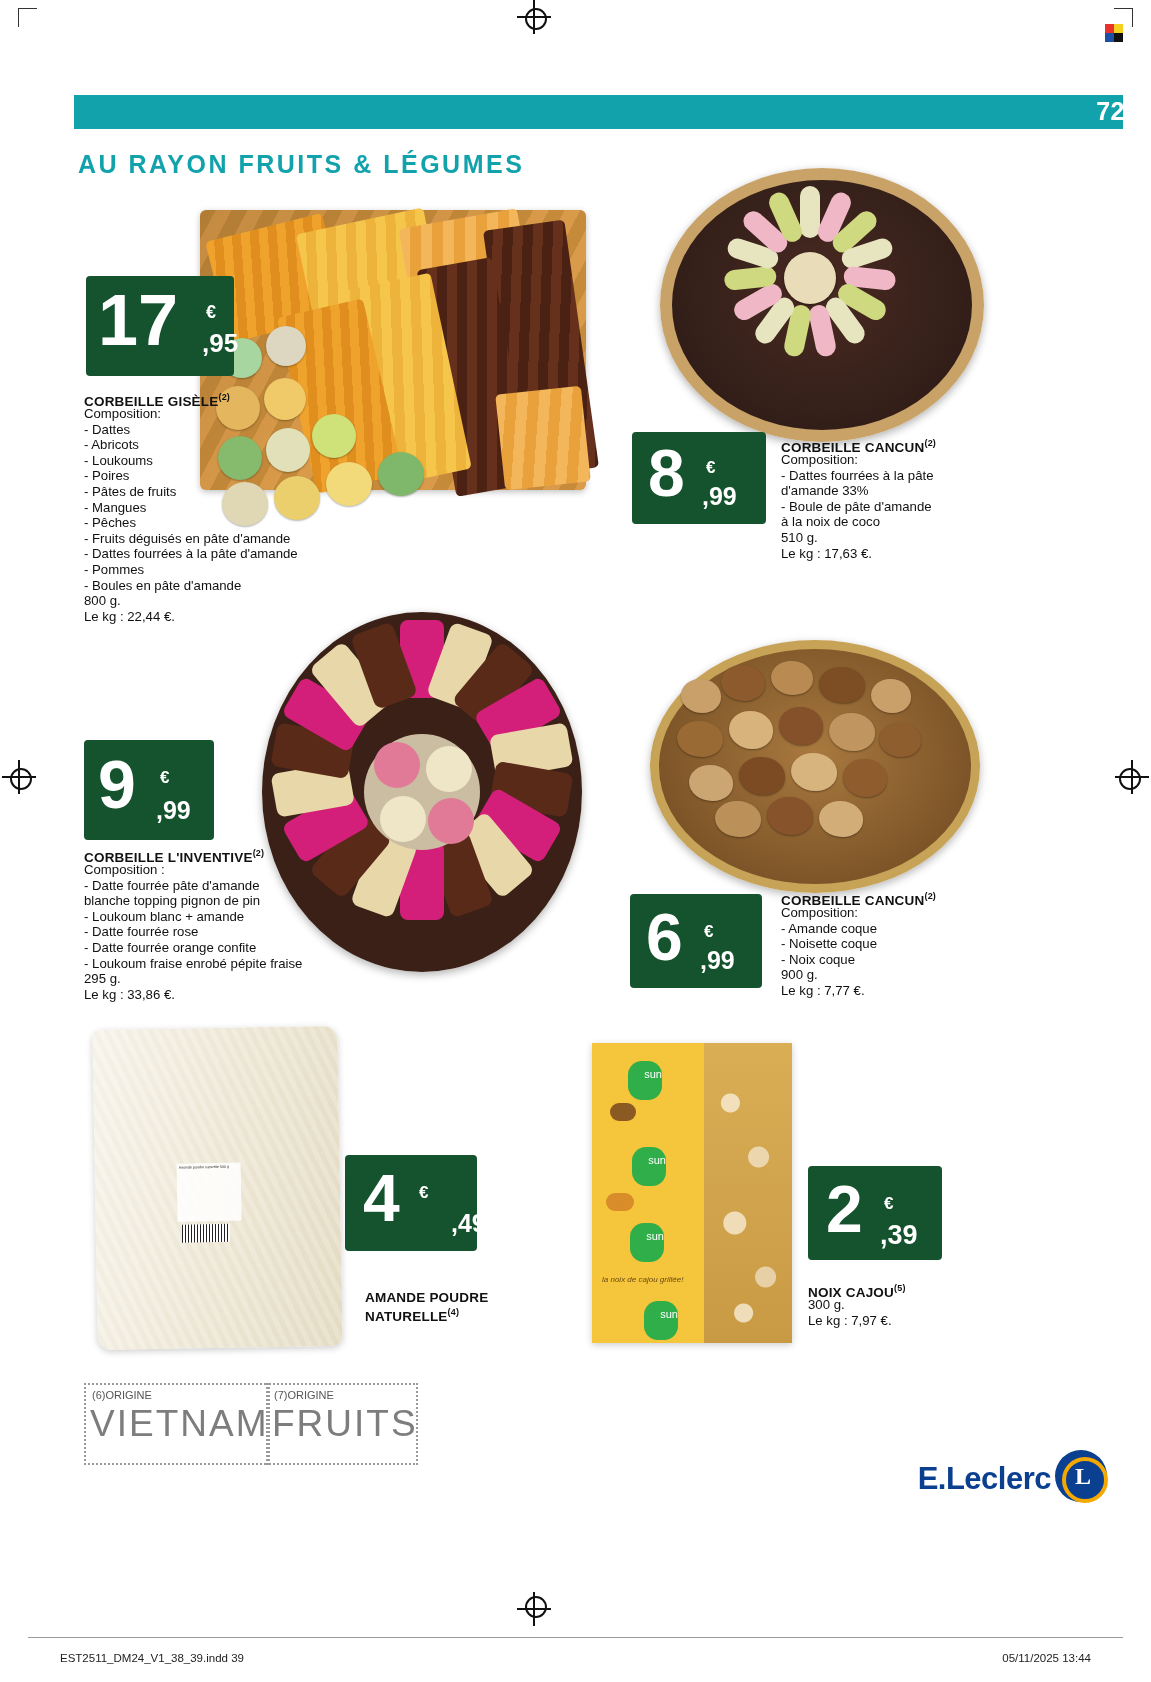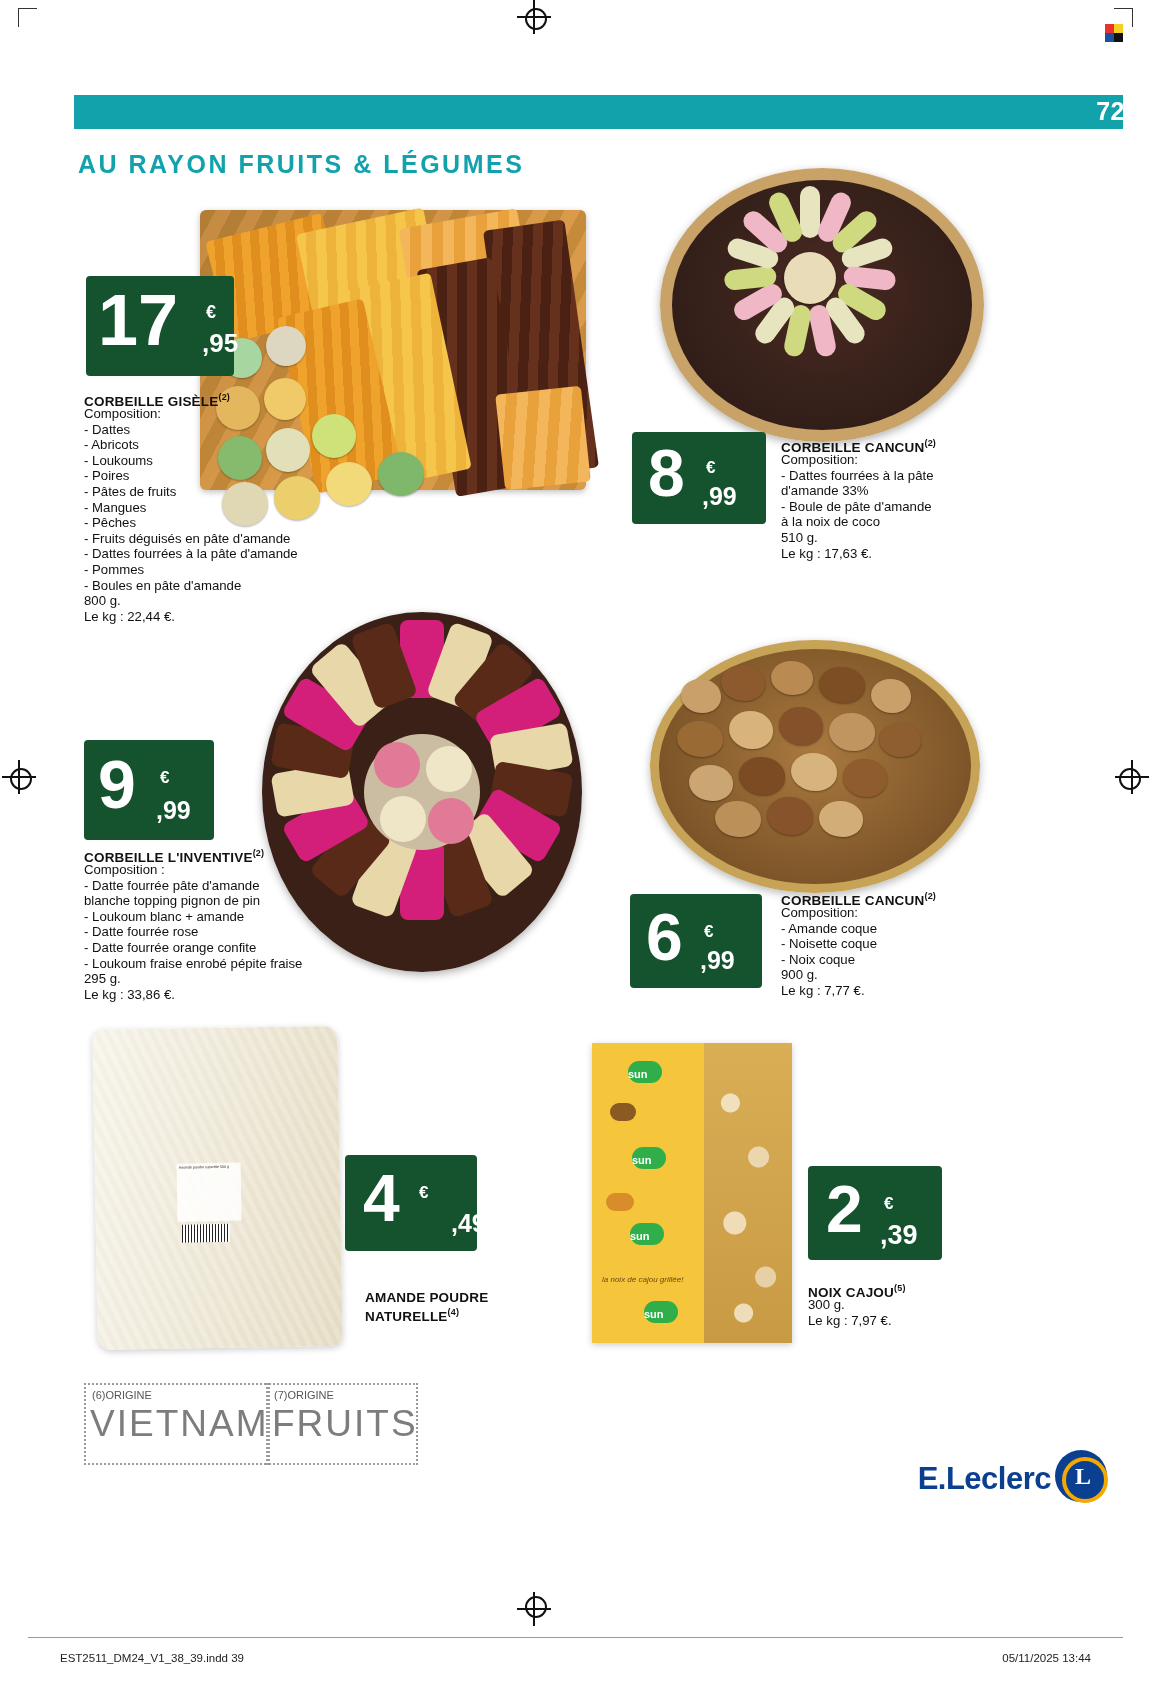--- a/index.html
+++ b/index.html
@@ -80,21 +80,21 @@
 
   
   .cash{position:absolute;left:592px;top:1043px;width:200px;height:300px;background:#f5c53b;box-shadow:0 2px 7px rgba(0,0,0,.2);}
   .cash .right{position:absolute;right:0;top:0;width:88px;height:300px;background:
       radial-gradient(circle at 30% 20%,#f2e0bd 0 9px,transparent 10px),
       radial-gradient(circle at 62% 38%,#ecd6ae 0 10px,transparent 11px),
       radial-gradient(circle at 35% 60%,#f0dcb6 0 11px,transparent 12px),
       radial-gradient(circle at 70% 78%,#e8d0a6 0 10px,transparent 11px),
       radial-gradient(circle at 45% 90%,#efdcb8 0 9px,transparent 10px),
       linear-gradient(180deg,#d9ae55,#c89a44);}
-  .sunlogo{position:absolute;width:34px;height:22px;border-radius:14px;background:#2fae4a;color:#fff;font-size:11px;font-weight:bold;text-align:left;line-height:26px;}
+  .sunlogo{position:absolute;width:34px;height:39px;border-radius:14px;background:#2fae4a;color:#fff;font-size:11px;font-weight:normal;text-align:right;line-height:26px;}
 
   
   .origin{position:absolute;border:2px dotted #9a9a9a;}
   .origin .sup{position:absolute;left:6px;top:4px;font-size:11px;color:#555;text-align:right;}
   .origin .country{position:absolute;left:4px;top:18px;font-size:37px;color:#7d7d7d;letter-spacing:2px;font-family:"Liberation Sans",sans-serif;}
 
   
   .leclerc{position:absolute;right:100px;bottom:185px;font-size:31px;font-weight:bold;color:#0b3f8f;letter-spacing:-.5px;}
   .lecl-circle{position:absolute;right:44px;bottom:180px;width:52px;height:52px;border-radius:50%;background:#0b3f8f;}
   .lecl-circle:after{content:"";position:absolute;left:7px;top:7px;width:38px;height:38px;border-radius:50%;border:4px solid #f5a800;}

